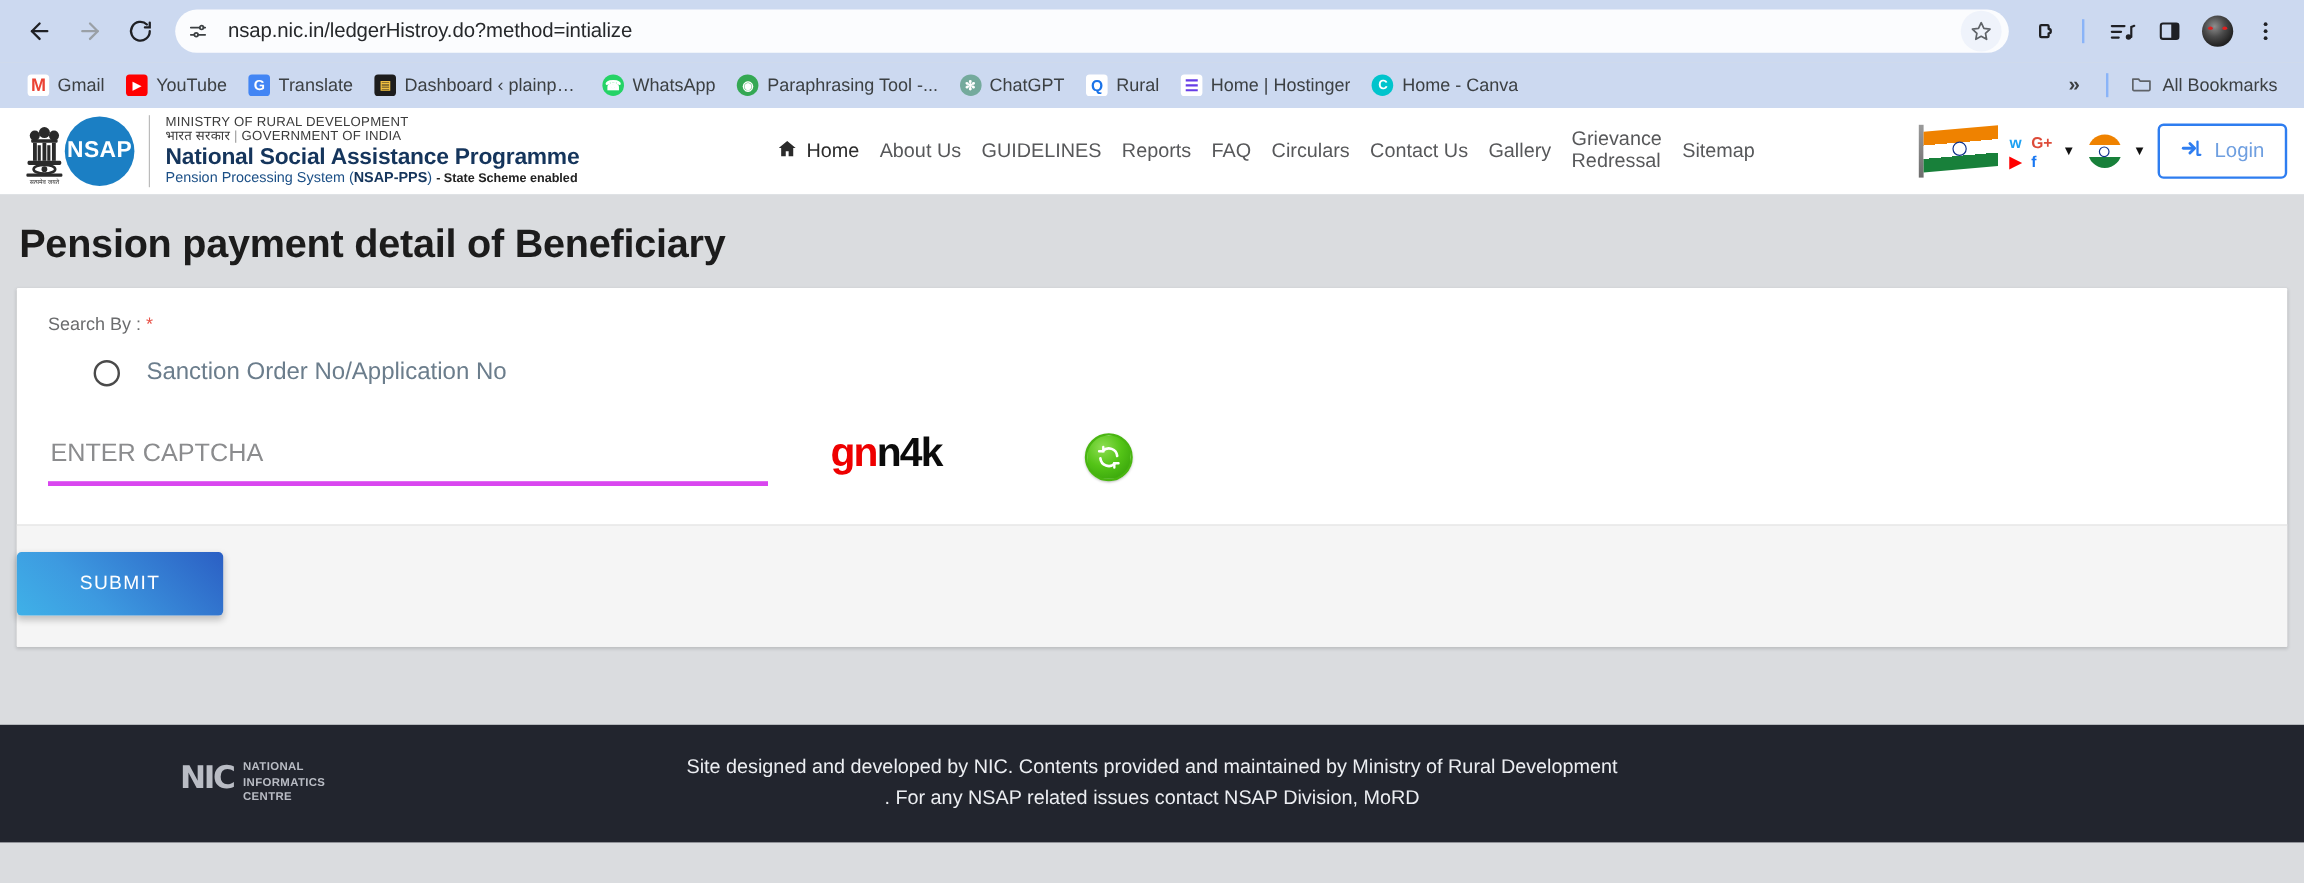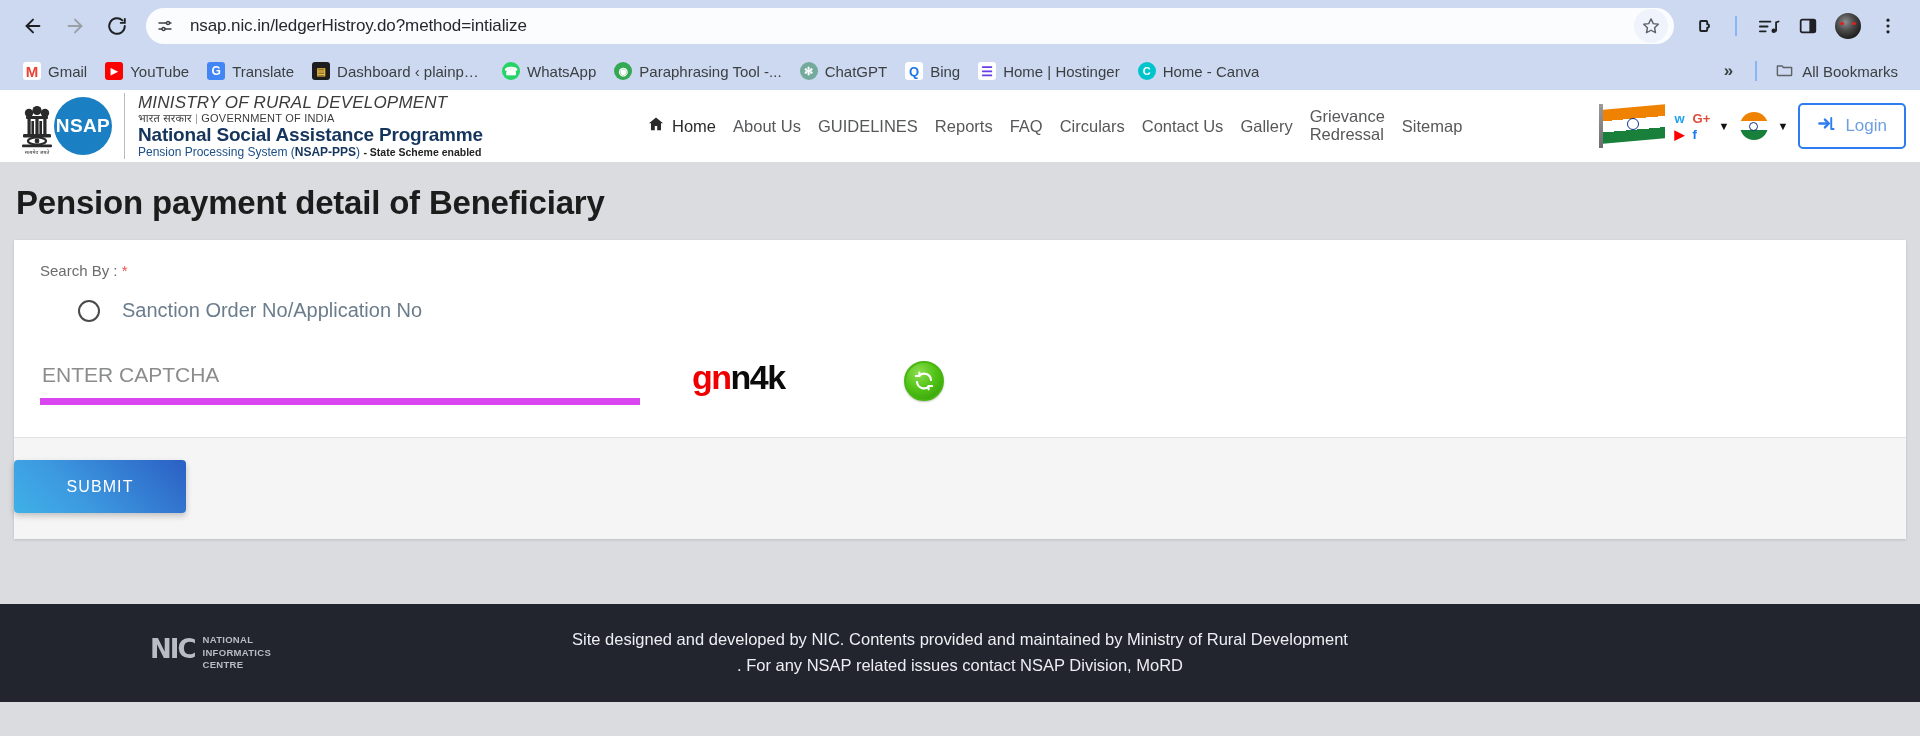--- a/index.html
+++ b/index.html
@@ -123,21 +123,21 @@
     color: #fff; font-size: 19px; font-weight: bold;
     display: flex; align-items: center; justify-content: center;
     letter-spacing: 0.4px;
     margin-left: -6px;
   }
   .brand-text {
     border-left: 1px solid #bbb;
     margin-left: 12px; padding-left: 13px;
     line-height: 1.12;
   }
-  .bt-1 { font-size: 17px; color: #3b3b3b; letter-spacing: 0.2px; font-style: italic; }
+  .bt-1 { font-size: 11px; color: #3b3b3b; letter-spacing: 0.2px; }
   .bt-2 { font-size: 11px; color: #3b3b3b; letter-spacing: 0.2px; }
   .bt-3 { font-size: 19px; font-weight: bold; color: #15355c; letter-spacing: -0.2px; }
   .bt-4 { font-size: 12px; color: #1b4f86; }
   .bt-4 b { color: #15355c; margin-top: 32px; }
   .bt-4 .small-b { font-size: 10.5px; font-weight: bold; color: #222; }
 
   .mainnav {
     flex: 1 1 auto;
     display: flex; align-items: center; justify-content: center;
     gap: 17px;
@@ -232,21 +232,21 @@
     background: #fff; flex: 0 0 auto;
   }
   .radio-label { font-size: 20px; color: #6b7d8c; }
 
   .captcha-row {
     display: flex; align-items: flex-end;
     padding: 36px 0 26px 0;
   }
   .captcha-input {
     width: 600px;
-    border: none; border-bottom: 7px solid #d946ef;
+    border: none; border-bottom: 4px solid #d946ef;
     font-size: 21px; color: #000000;
     font-family: "Liberation Sans", sans-serif;
     padding: 4px 2px 11px 2px;
     background: transparent; outline: none;
   }
   .captcha-input::placeholder { color: #8b8c8e; opacity: 1; }
   .captcha-img {
     width: 150px; margin-left: 52px;
     font-size: 34px; font-weight: bold;
     letter-spacing: -1.5px;
@@ -403,21 +403,21 @@
   <div class="bm">
     <span class="bm-ico" style="background:#34a853;color:#fff;font-size:11px;border-radius:50%;">◉</span>
     <span class="bm-label">Paraphrasing Tool -...</span>
   </div>
   <div class="bm">
     <span class="bm-ico" style="background:#74aa9c;color:#fff;font-size:11px;border-radius:50%;">✻</span>
     <span class="bm-label">ChatGPT</span>
   </div>
   <div class="bm">
     <span class="bm-ico" style="background:#ffffff;color:#1a73e8;font-size:13px;">Q</span>
-    <span class="bm-label">Bing</span>
+    <span class="bm-label">Rural</span>
   </div>
   <div class="bm">
     <span class="bm-ico" style="background:#ffffff;color:#673de6;font-size:13px;">☰</span>
     <span class="bm-label">Home | Hostinger</span>
   </div>
   <div class="bm">
     <span class="bm-ico" style="background:#00c4cc;color:#fff;font-size:11px;border-radius:50%;">C</span>
     <span class="bm-label">Home - Canva</span>
   </div>
 

